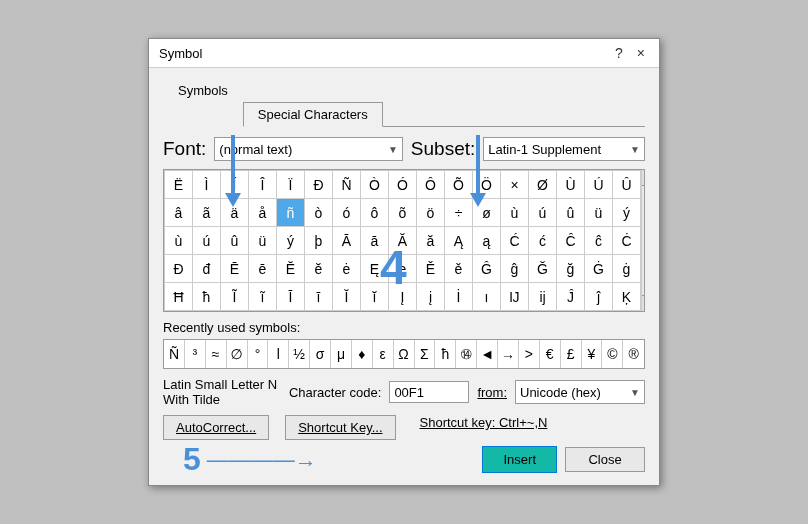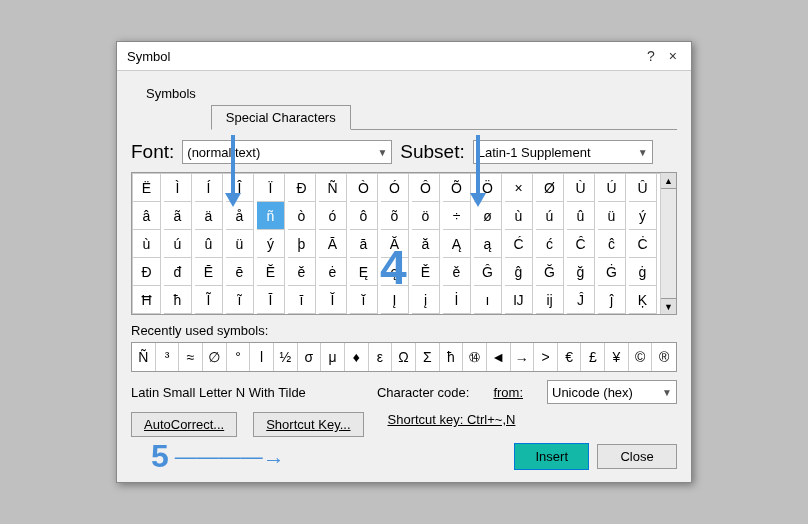--- a/index.html
+++ b/index.html
@@ -10,21 +10,21 @@
       justify-content: center;
       width: 808px;
       height: 524px;
       font-family: 'Segoe UI', Arial, sans-serif;
       font-size: 13px;
     }
     .dialog {
       background: #f0f0f0;
       border: 1px solid #888;
       box-shadow: 2px 2px 8px rgba(0,0,0,0.4);
-      width: 576px;
+      width: 512px;
       padding: 0;
     }
     .title-bar {
       background: #fff;
       display: flex;
       align-items: center;
       justify-content: space-between;
       padding: 6px 10px;
       border-bottom: 1px solid #ccc;
     }
@@ -155,21 +155,21 @@
       cursor: pointer;
     }
     .recently-used-cell:last-child {
       border-right: none;
     }
     .char-name-row {
       display: flex;
       align-items: center;
       justify-content: space-between;
       margin-bottom: 8px;
-      gap: 24px;
+      gap: 8px;
     }
     .char-name {
       font-size: 13px;
       flex: 1;
     }
     .char-code-label {
       font-size: 13px;
       white-space: nowrap;
     }
     .char-code-input {
@@ -388,20 +388,21 @@
         <div class="recently-used-cell">£</div>
         <div class="recently-used-cell">¥</div>
         <div class="recently-used-cell">©</div>
         <div class="recently-used-cell">®</div>
       </div>
     </div>
 
     <div class="char-name-row">
       <span class="char-name">Latin Small Letter N With Tilde</span>
       <span class="char-code-label">Character code:</span>
+      <input class="char-code-input" type="text" value="00F1" style="">
       <span class="from-label">from:</span>
       <div class="dropdown dropdown-from">
         <span>Unicode (hex)</span>
         <span class="dropdown-arrow">▼</span>
       </div>
     </div>
 
     <div class="button-row-auto">
       <button class="btn">AutoCorrect...</button>
       <button class="btn">Shortcut Key...</button>

